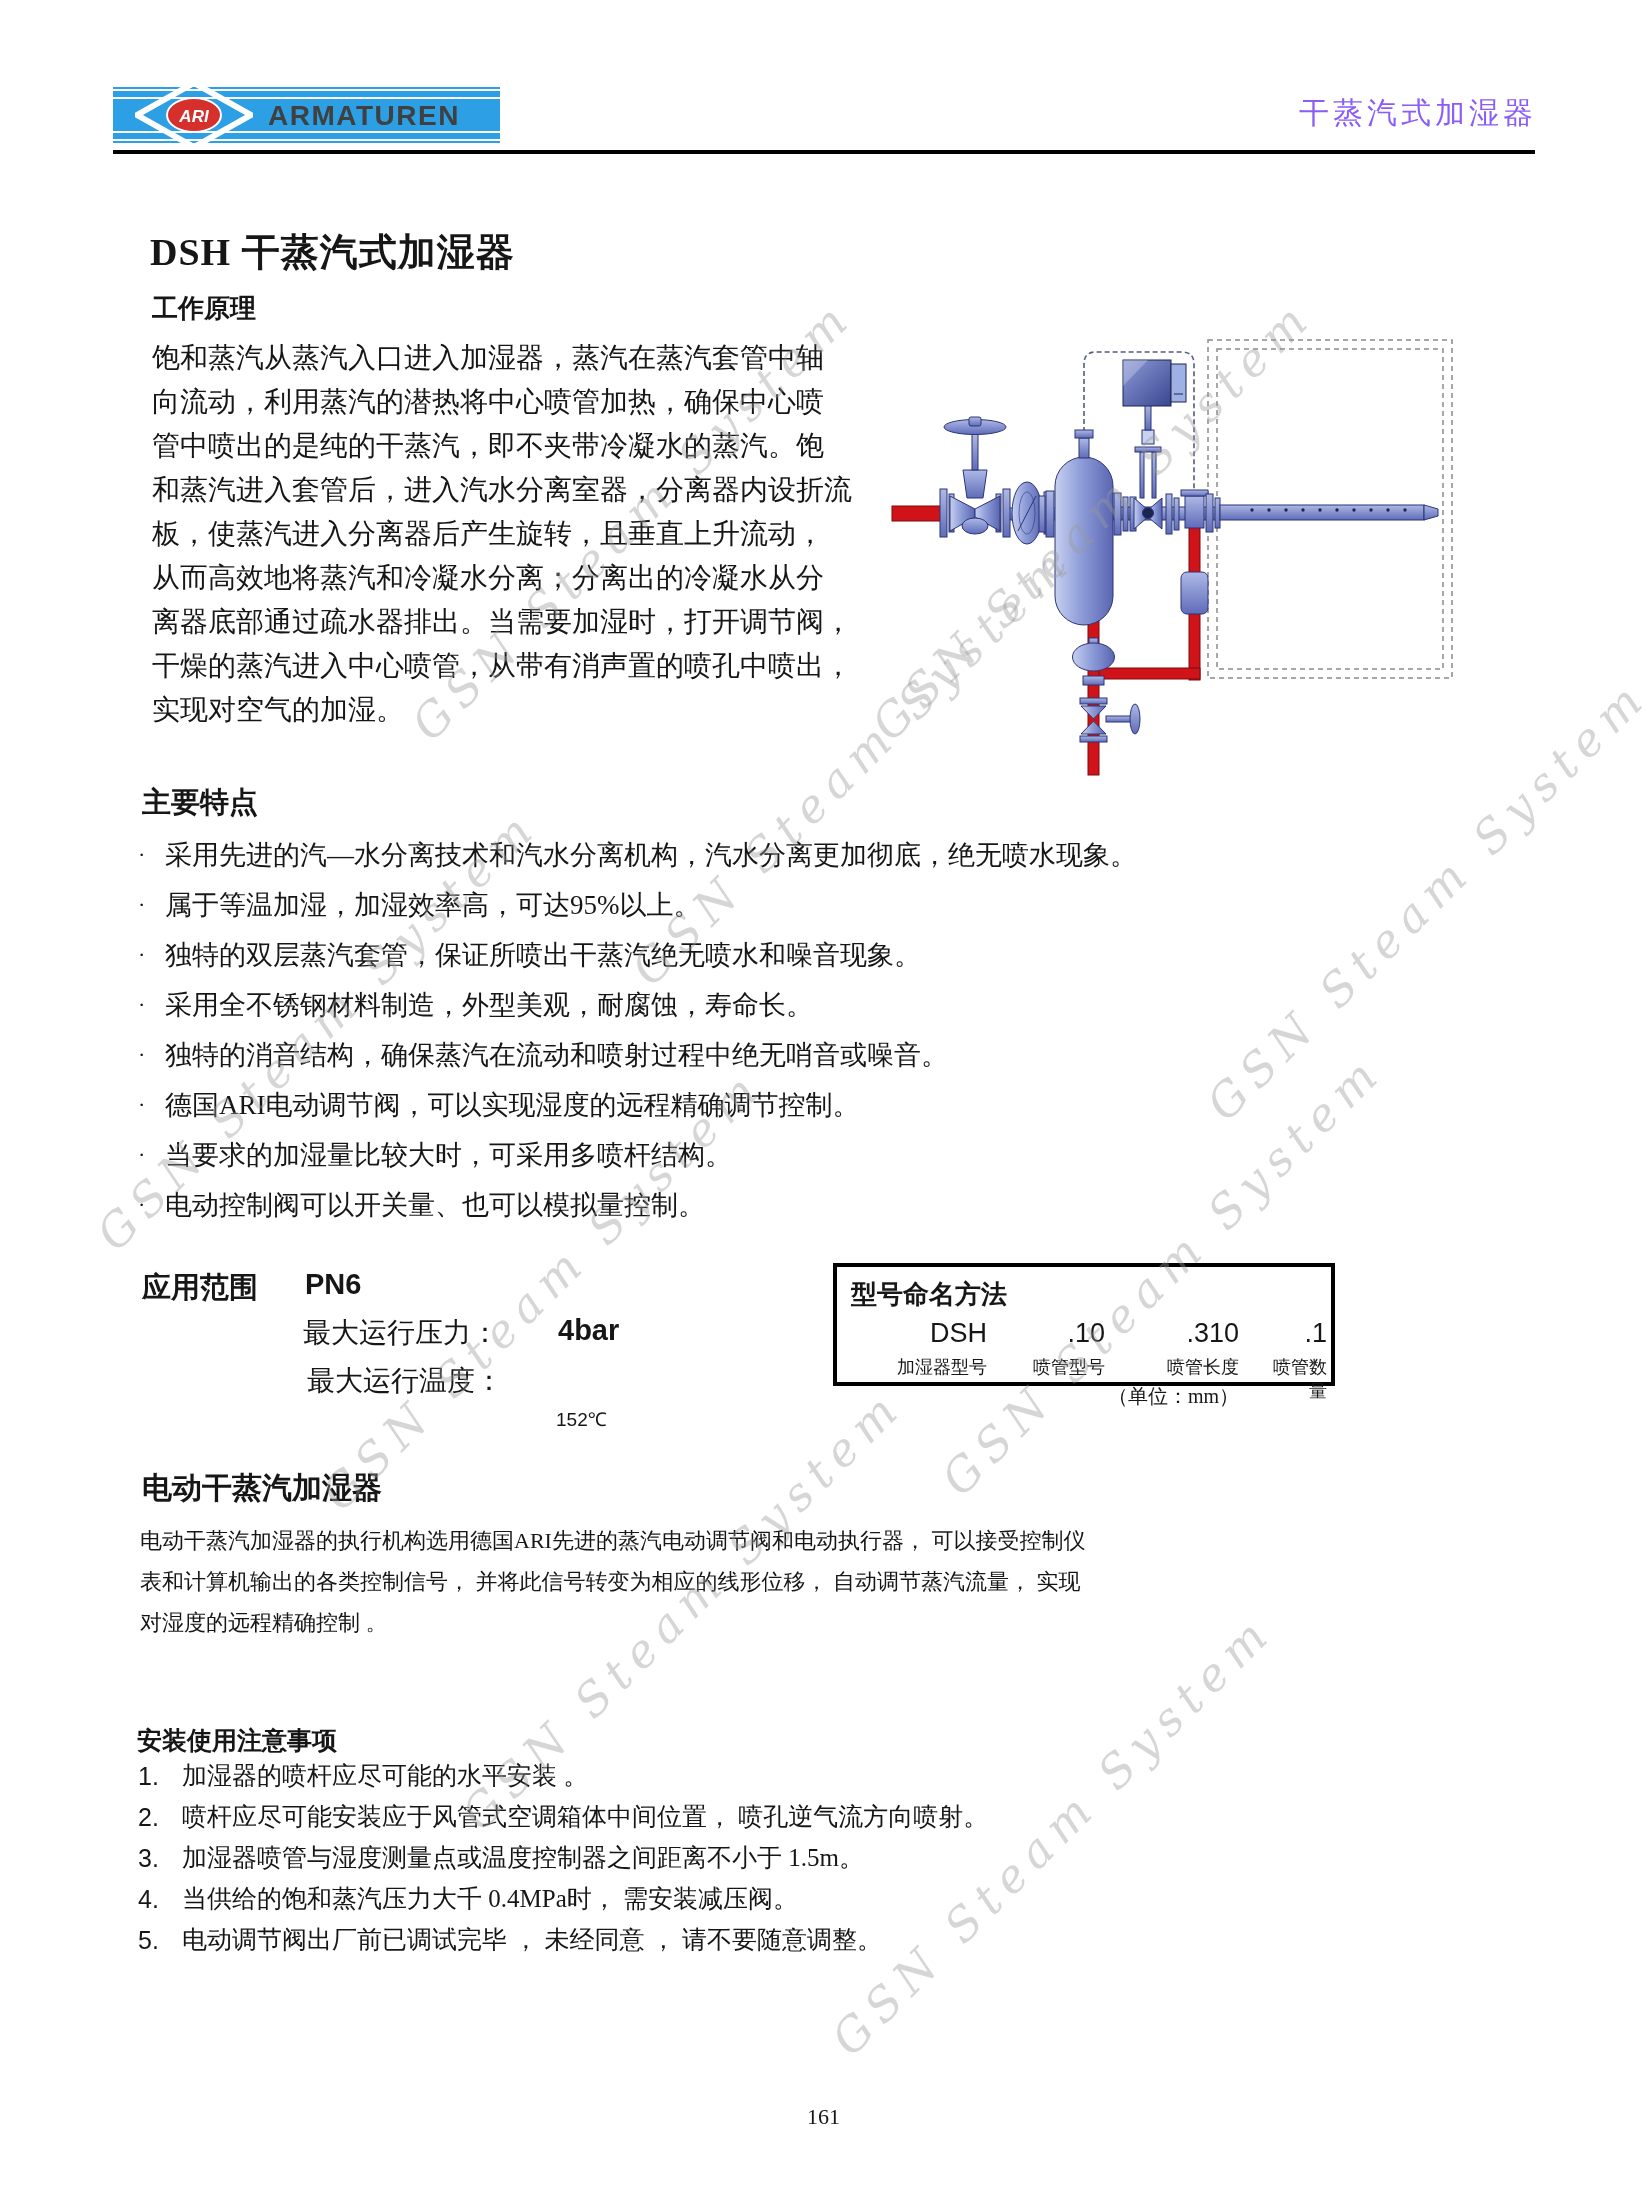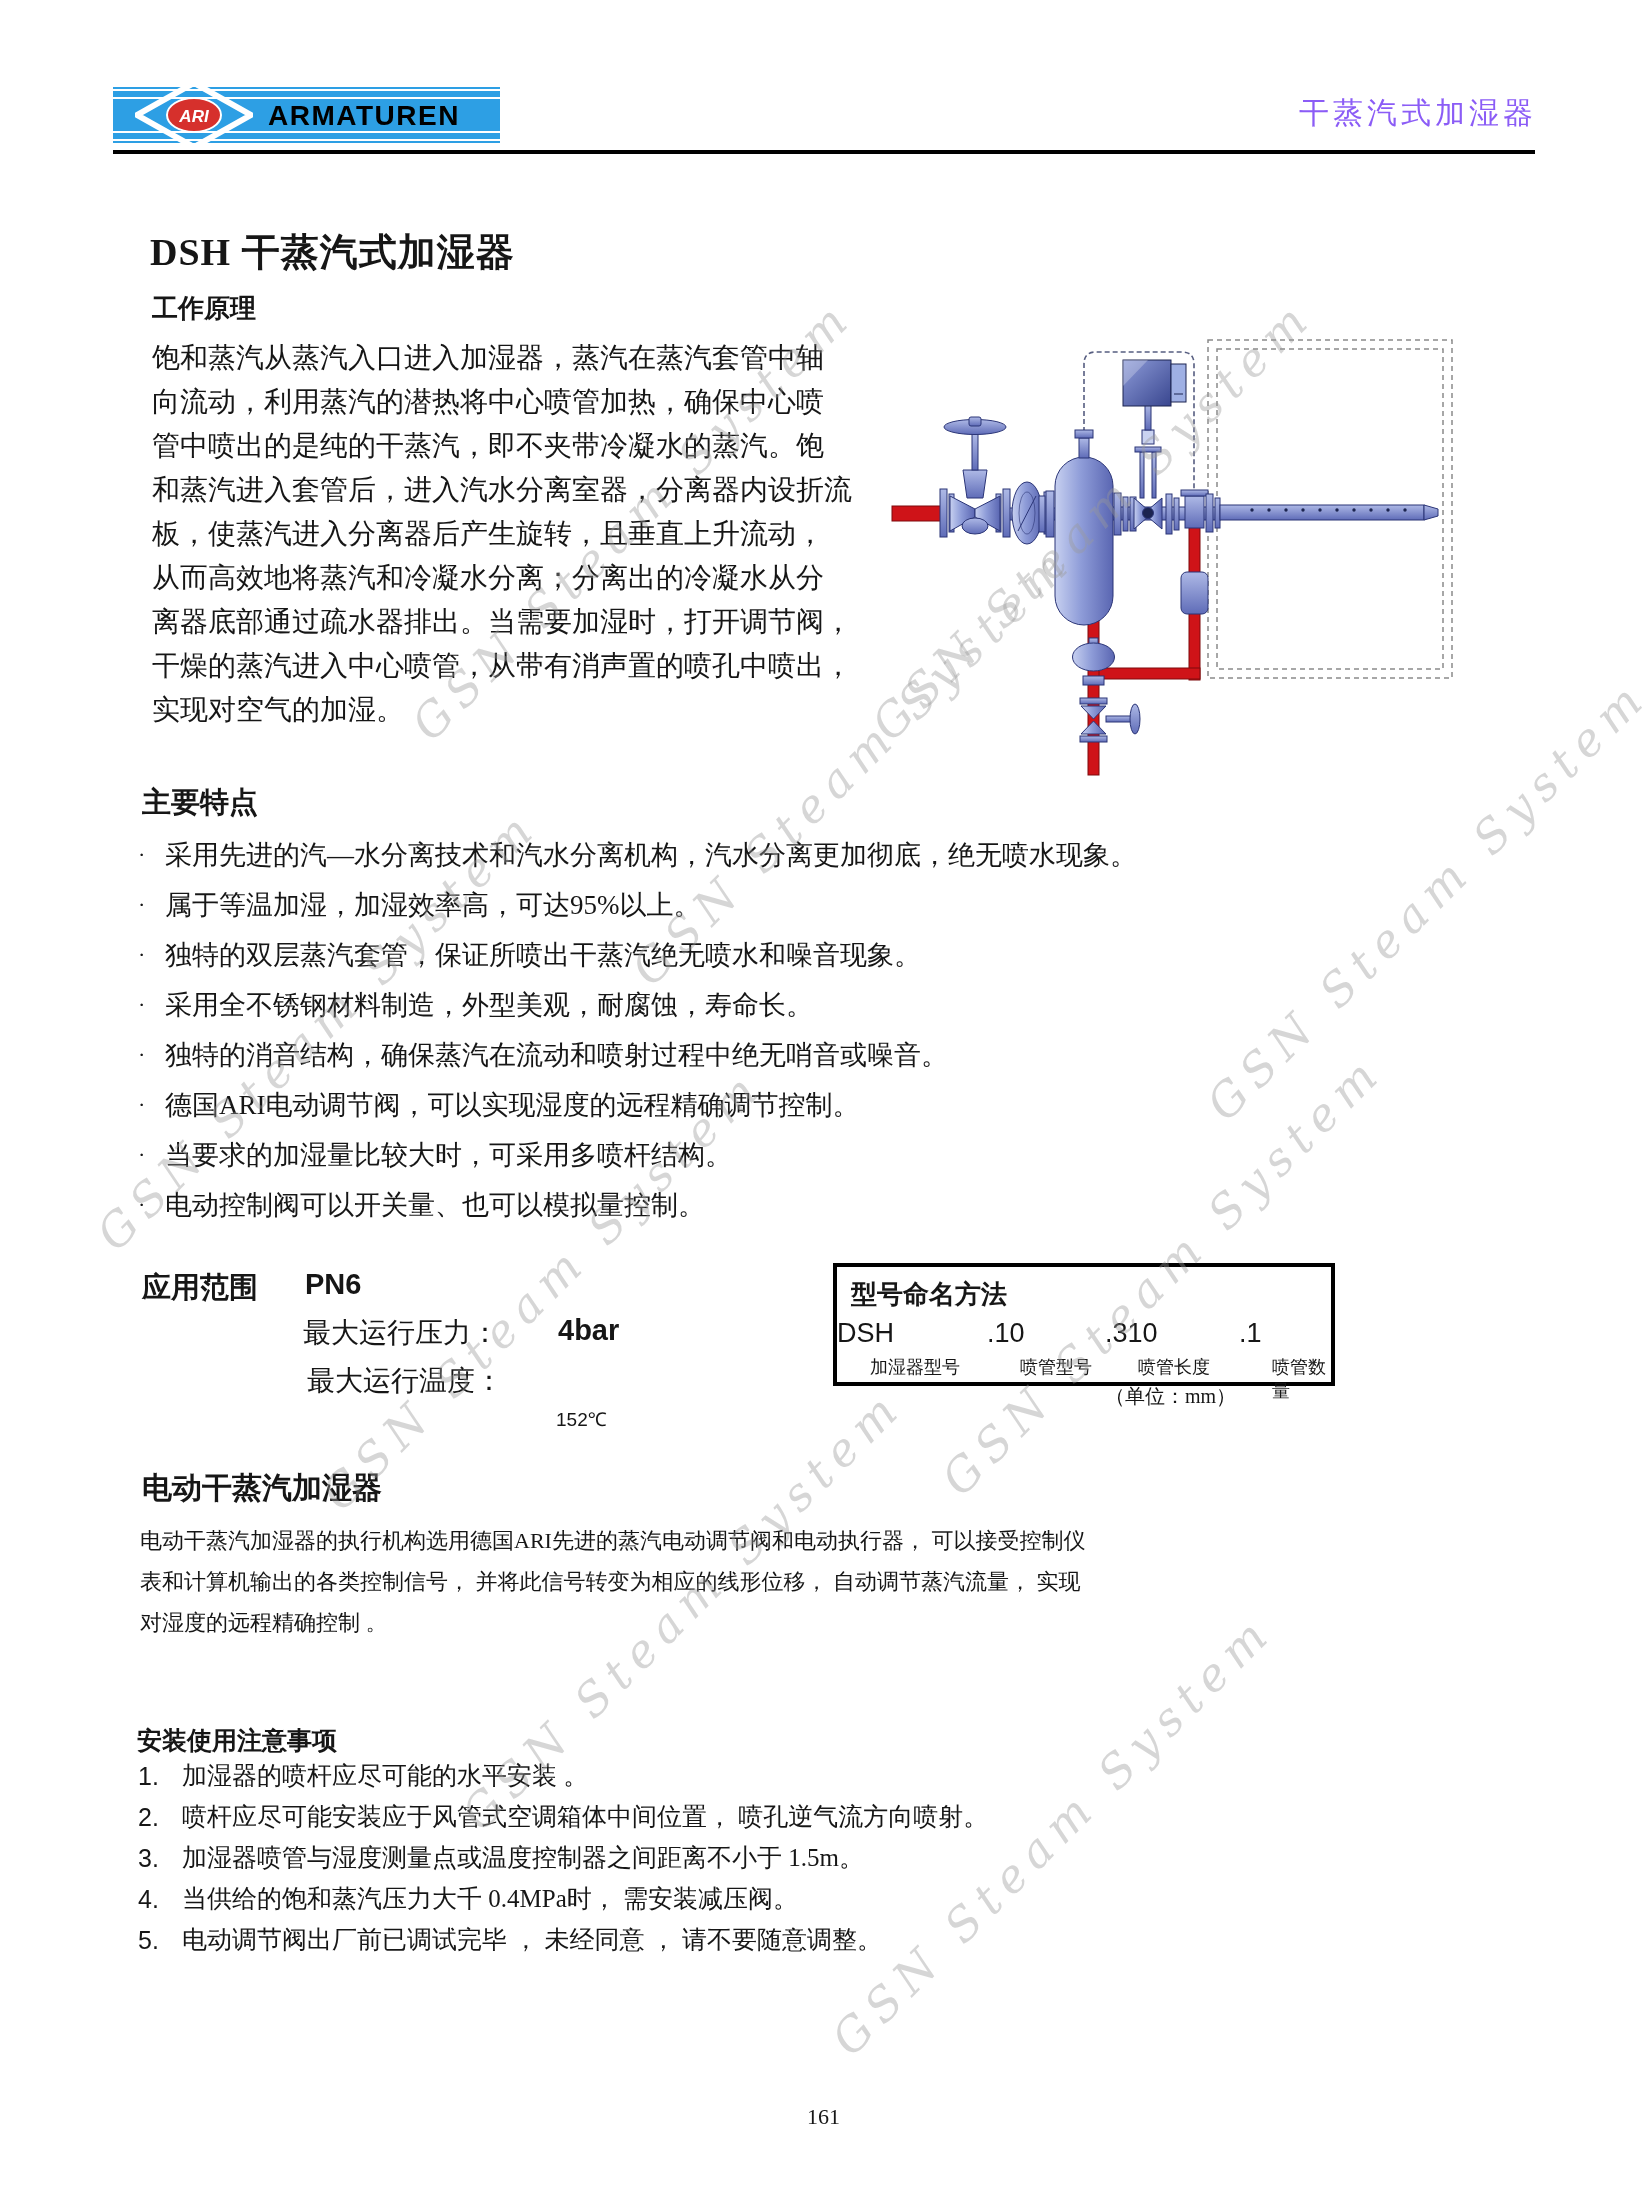--- a/index.html
+++ b/index.html
@@ -6,21 +6,21 @@
   .page{position:relative;width:1647px;height:2211px;background:#ffffff;margin:0 auto;
         overflow:hidden;font-family:"Liberation Serif",serif;color:#161616;}
   
   .logo{position:absolute;left:113px;top:87px;width:387px;height:56px;background:#2d9fe4;}
   .logo::before{content:"";position:absolute;left:0;right:0;top:2px;height:6px;
         border-top:2px solid #fff;border-bottom:2px solid #fff;}
   .logo::after{content:"";position:absolute;left:0;right:0;bottom:2px;height:6px;
         border-top:2px solid #fff;border-bottom:2px solid #fff;}
   .emblem{position:absolute;left:22px;top:-6px;width:118px;height:68px;}
   .brand{position:absolute;left:155px;top:13px;font-family:"Liberation Sans",sans-serif;
-        font-weight:800;font-size:28px;color:#000000;letter-spacing:1.5px;}
+        font-weight:800;font-size:28px;color:#404040;letter-spacing:1.5px;}
   .hdr-title{position:absolute;right:110px;top:93px;font-size:30px;letter-spacing:4px;color:#8b5cf6;}
   .rule{position:absolute;left:113px;top:150px;width:1422px;height:4px;background:#000;}
   
   .h1{position:absolute;left:150px;top:183px;font-size:38px;font-weight:bold;letter-spacing:1px;margin-top:44px;}
   .h-serif{font-weight:bold;font-size:26px;}
   .h-sans{font-family:"Liberation Sans",sans-serif;font-weight:bold;}
   .wp-head{position:absolute;left:152px;top:291px;}
   .wp-body{position:absolute;left:152px;top:336px;width:745px;font-size:28px;line-height:44px;
         white-space:pre-line;}
   .feat-head{position:absolute;left:142px;top:783px;font-size:29px;}
@@ -34,21 +34,21 @@
   .app-value1{position:absolute;left:558px;top:1314px;font-family:"Liberation Sans",sans-serif;
         font-weight:bold;font-size:29px;}
   .app-label2{position:absolute;left:307px;top:1362px;font-size:28px;}
   .app-value2{position:absolute;left:556px;top:1406px;font-family:"Liberation Sans",sans-serif;
         font-weight:normal;font-size:19px;}
   
   .nbox{position:absolute;left:833px;top:1263px;width:502px;height:123px;border:4px solid #000;
         box-sizing:border-box;background:#fff;}
   .nb-head{margin:10px 0 0 14px;font-size:26px;}
   .nb-grid{display:grid;grid-template-columns:150px 118px 134px 88px;margin-top:6px;}
-  .nb-col{text-align:left;}
+  .nb-col{text-align:right;}
   .nb-code{font-family:"Liberation Sans",sans-serif;font-size:27px;}
   .nb-label{font-size:18px;margin-top:6px;padding-left:33px;}
   .nb-note{font-size:20px;margin-top:4px;}
   
   .el-head{position:absolute;left:142px;top:1468px;font-size:30px;}
   .el-body{position:absolute;left:140px;top:1520px;width:1420px;font-size:22px;line-height:41px;
         white-space:pre-line;}
   
   .in-head{position:absolute;left:137px;top:1724px;font-size:25px;}
   .in-list{position:absolute;left:138px;top:1762px;width:1400px;}

